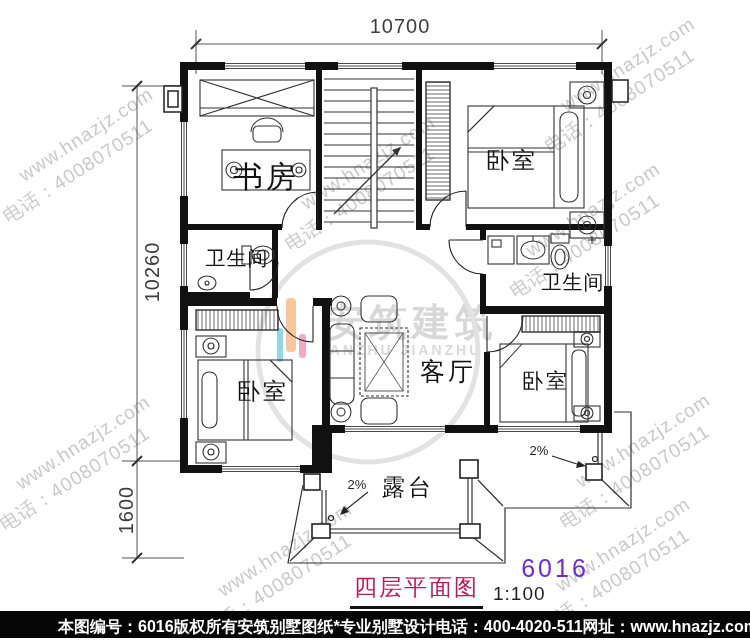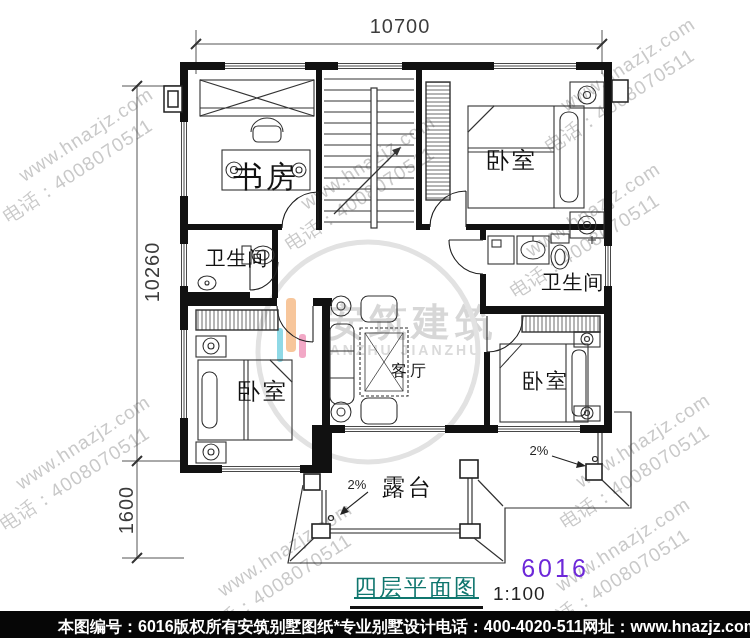--- a/index.html
+++ b/index.html
@@ -19,22 +19,22 @@
   
   .lbl{position:absolute;z-index:3;color:#111;transform:translate(-50%,-50%);
        white-space:nowrap;letter-spacing:3px;}
   .dim{position:absolute;z-index:3;color:#3c3c3c;font-size:20px;letter-spacing:1px;
        transform:translate(-50%,-50%);white-space:nowrap;}
   .dim.vert{transform:translate(-50%,-50%) rotate(-90deg);}
   .slope{position:absolute;z-index:3;color:#222;font-size:13px;transform:translate(-50%,-50%);}
   .plan-no{position:absolute;z-index:3;color:#6d28d9;font-size:25px;letter-spacing:3px;
            transform:translate(-50%,-50%);margin-top:36px;}
   .title-wrap{position:absolute;z-index:3;left:350px;top:572px;display:flex;align-items:flex-end;}
-  .title-main{font-size:23px;color:#0f766e;letter-spacing:2px;border-bottom:3px solid #111;
-              padding:0 4px 3px 4px;text-decoration:underline;}
+  .title-main{font-size:23px;color:#be185d;letter-spacing:2px;border-bottom:3px solid #111;
+              padding:0 4px 3px 4px;}
   .title-scale{font-size:19px;color:#222;margin-left:10px;padding-bottom:4px;letter-spacing:1px;margin-top:7px;}
   
   .footer{position:absolute;z-index:4;left:0;top:611px;width:750px;height:27px;background:#060606;
           display:flex;align-items:flex-end;justify-content:space-between;box-sizing:border-box;
           padding:0 58px;color:#fff;font-size:16px;font-weight:bold;white-space:nowrap;}
 </style>
 </head>
 <body>
 
 <div class="stage">
@@ -264,21 +264,21 @@
   </svg>
 
   <div class="dim" style="left:400px;top:26px">10700</div>
   <div class="dim vert" style="left:152px;top:272px">10260</div>
   <div class="dim vert" style="left:126px;top:510px">1600</div>
 
   <div class="lbl" style="left:266px;top:177px;font-size:30px">书房</div>
   <div class="lbl" style="left:512px;top:160px;font-size:23px">卧室</div>
   <div class="lbl" style="left:237px;top:258px;font-size:20px;letter-spacing:1px">卫生间</div>
   <div class="lbl" style="left:573px;top:282px;font-size:20px;letter-spacing:1px">卫生间</div>
-  <div class="lbl" style="left:410px;top:371px;font-size:16px">客厅</div>
+  <div class="lbl" style="left:448px;top:371px;font-size:25px">客厅</div>
   <div class="lbl" style="left:263px;top:391px;font-size:23px">卧室</div>
   <div class="lbl" style="left:546px;top:381px;font-size:21px">卧室</div>
   <div class="lbl" style="left:408px;top:487px;font-size:23px">露台</div>
 
   <div class="slope" style="left:357px;top:484px">2%</div>
   <div class="slope" style="left:539px;top:450px">2%</div>
   <div class="plan-no" style="left:555px;top:532px">6016</div>
 
   <div class="title-wrap">
     <span class="title-main">四层平面图</span>

